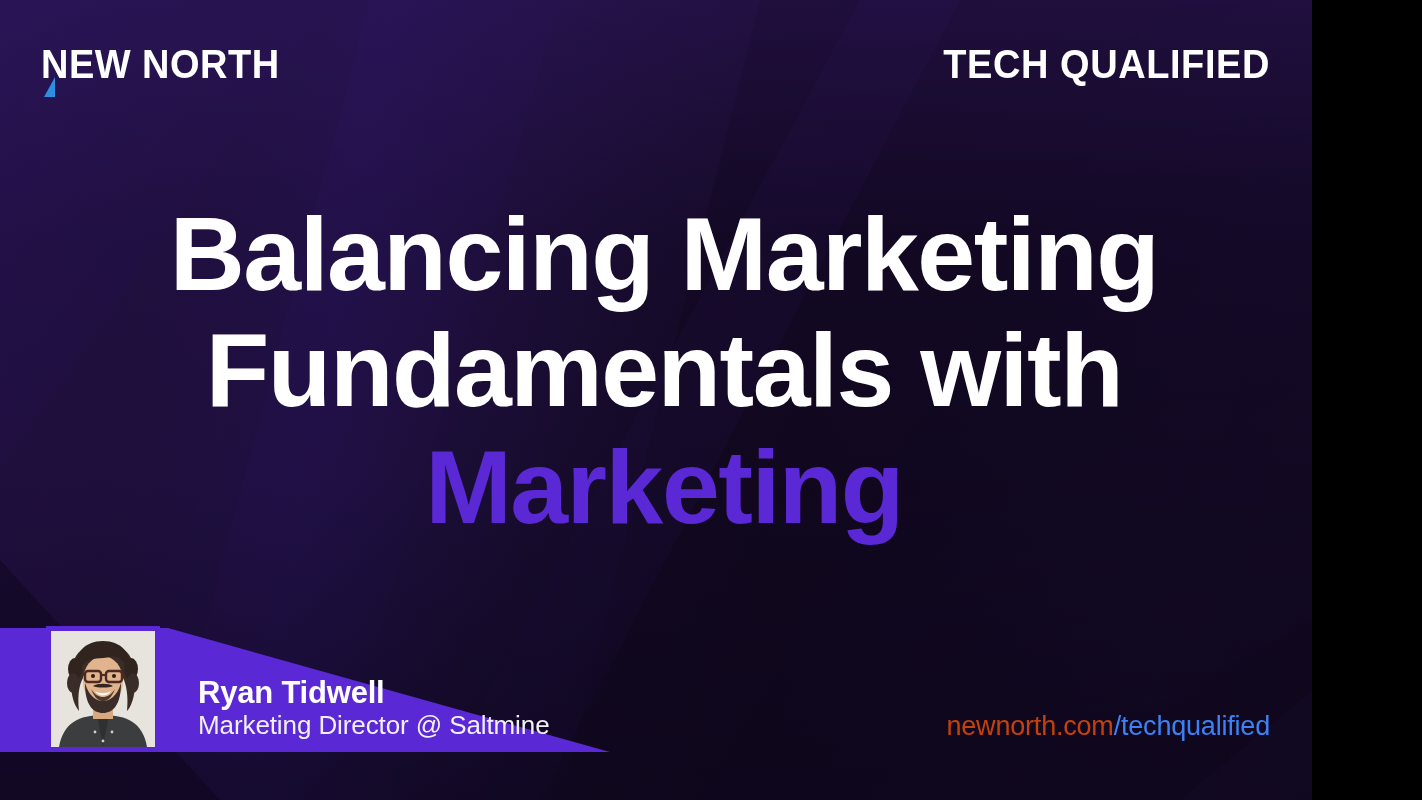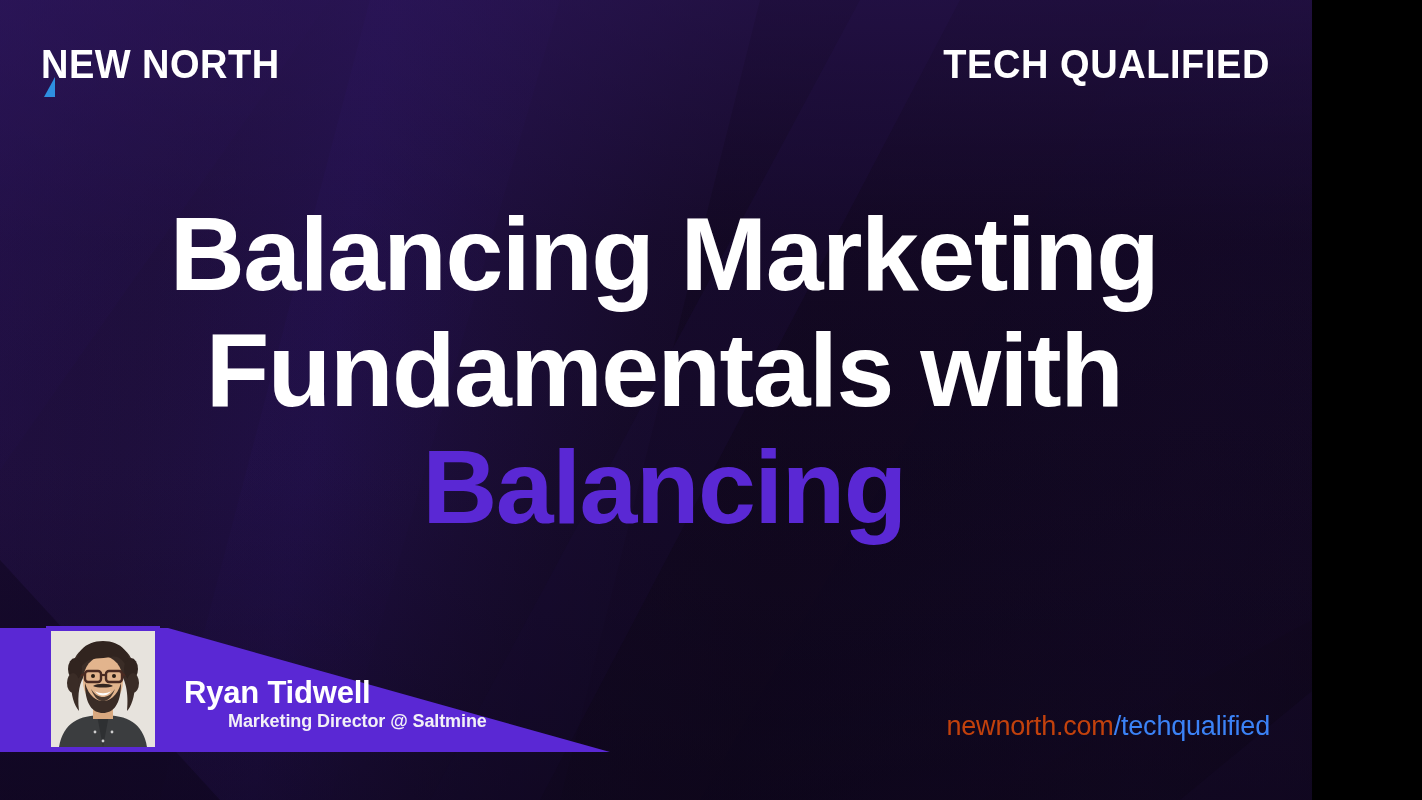--- a/index.html
+++ b/index.html
@@ -139,39 +139,38 @@
     width: 114px;
     height: 126px;
     border: 5px solid #5a28d4;
     box-sizing: border-box;
     background: #e9e5e0;
     overflow: hidden;
   }
   .avatar svg { display: block; width: 100%; height: 100%; }
   .speaker-text {
     position: absolute;
-    left: 184px;
+    left: 198px;
     top: 76px;
   }
   .speaker-name {
     font-size: 31px;
     font-weight: 700;
     color: #ffffff;
     line-height: 1.12;
     letter-spacing: -0.2px;
     white-space: nowrap;
   }
   .speaker-role {
-    font-size: 18px;
-    font-weight: 700;
+    font-size: 26px;
+    font-weight: 400;
     color: #f2f0f7;
     line-height: 1.15;
     letter-spacing: -0.1px;
     white-space: nowrap;
-    margin-left: 44px;
   }
 
   
   .url {
     position: absolute;
     right: 42px;
     top: 713px;
     font-size: 27px;
     font-weight: 400;
     letter-spacing: -0.2px;
@@ -238,21 +237,21 @@
       <span class="logo-accent"></span>
     </span>
     <span class="logo-text">NEW NORTH</span>
   </div>
 
   <div class="logo-right">TECH QUALIFIED</div>
 
   <div class="title-block">
     <div class="title-line">Balancing Marketing</div>
     <div class="title-line">Fundamentals with</div>
-    <div class="title-line title-accent">Balancing</div>
+    <div class="title-line title-accent">Marketing</div>
   </div>
 
   <div class="speaker">
     <div class="speaker-shape">
       <svg viewBox="0 0 720 200" width="720" height="200" preserveAspectRatio="none" aria-hidden="true">
         <polygon points="0,28 168,28 610,152 0,152" fill="#5a28d4"></polygon>
       </svg>
     </div>
 
     <div class="avatar">

